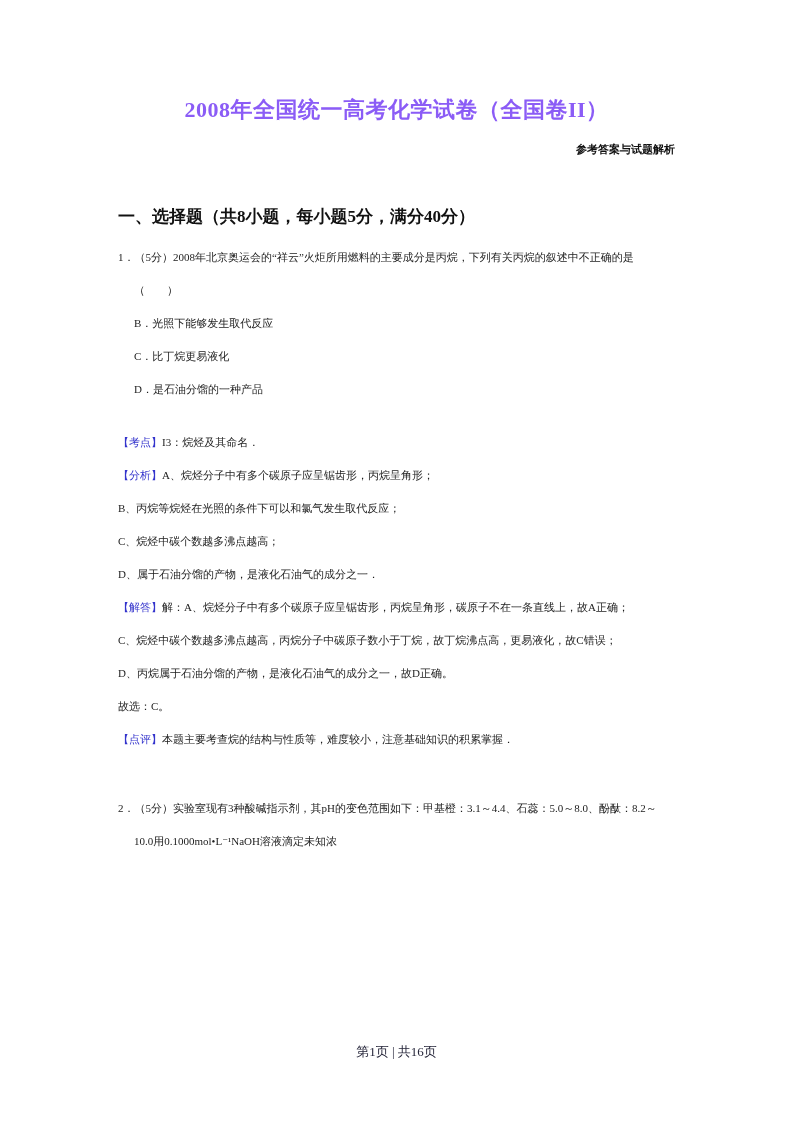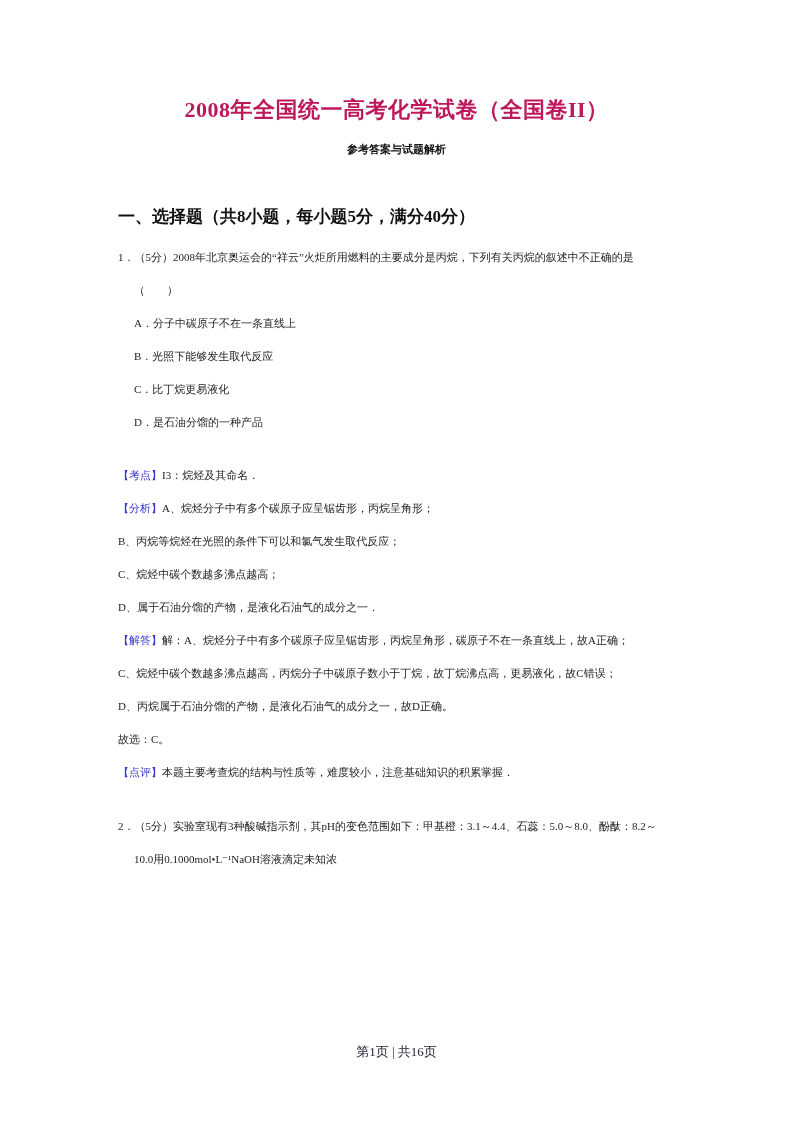--- a/index.html
+++ b/index.html
@@ -20,42 +20,42 @@
   .content {
     margin: 0 118px;
   }
   .doc-title {
     margin: 0;
     padding-top: 95px;
     font-size: 22px;
     font-weight: bold;
     text-align: center;
     letter-spacing: 0.5px;
-    color: #be185d;
+    color: #8b5cf6;
   }
   .doc-subtitle {
     margin-top: 17px;
     font-size: 11px;
     font-weight: bold;
-    text-align: center;
+    text-align: right;
     color: #111111;
   }
   .section-heading {
     margin: 47px 0 0 0;
     font-size: 17px;
     font-weight: bold;
     line-height: 25px;
     color: #111111;
   }
   .body-text {
     font-size: 11px;
     line-height: 33px;
   }
   .question { margin-top: 12px; }
-  .question-2 { margin-top: 21px; }
+  .question-2 { margin-top: 36px; }
   p { margin: 0; }
   .hang {
     padding-left: 16px;
     text-indent: -16px;
   }
   .options { margin-left: 16px; }
   .analysis { margin-top: 20px; }
   .tag-label { color: #3333cc; }
   .page-footer {
     position: absolute;
@@ -75,21 +75,20 @@
 
     <h1 class="doc-title">2008年全国统一高考化学试卷（全国卷II）</h1>
     <div class="doc-subtitle">参考答案与试题解析</div>
 
     <h2 class="section-heading">一、选择题（共8小题，每小题5分，满分40分）</h2>
 
     <div class="question body-text">
       <p class="hang"><span>1．</span><span>（5分）2008年北京奥运会的“祥云”火炬所用燃料的主要成分是丙烷，下列有关丙烷的叙述中不正确的是（　　）</span></p>
 
       <div class="options">
-        <p>A．分子中碳原子不在一条直线上</p>
         <p>B．光照下能够发生取代反应</p>
         <p>C．比丁烷更易液化</p>
         <p>D．是石油分馏的一种产品</p>
       </div>
 
       <div class="analysis">
         <p class="hang"><span class="tag-label" style="color: rgb(51, 51, 204);">【考点】</span><span>I3：烷烃及其命名．</span></p>
         <p class="hang"><span class="tag-label" style="color: rgb(51, 51, 204);">【分析】</span><span>A、烷烃分子中有多个碳原子应呈锯齿形，丙烷呈角形；</span></p>
         <p class="hang">B、丙烷等烷烃在光照的条件下可以和氯气发生取代反应；</p>
         <p class="hang">C、烷烃中碳个数越多沸点越高；</p>

